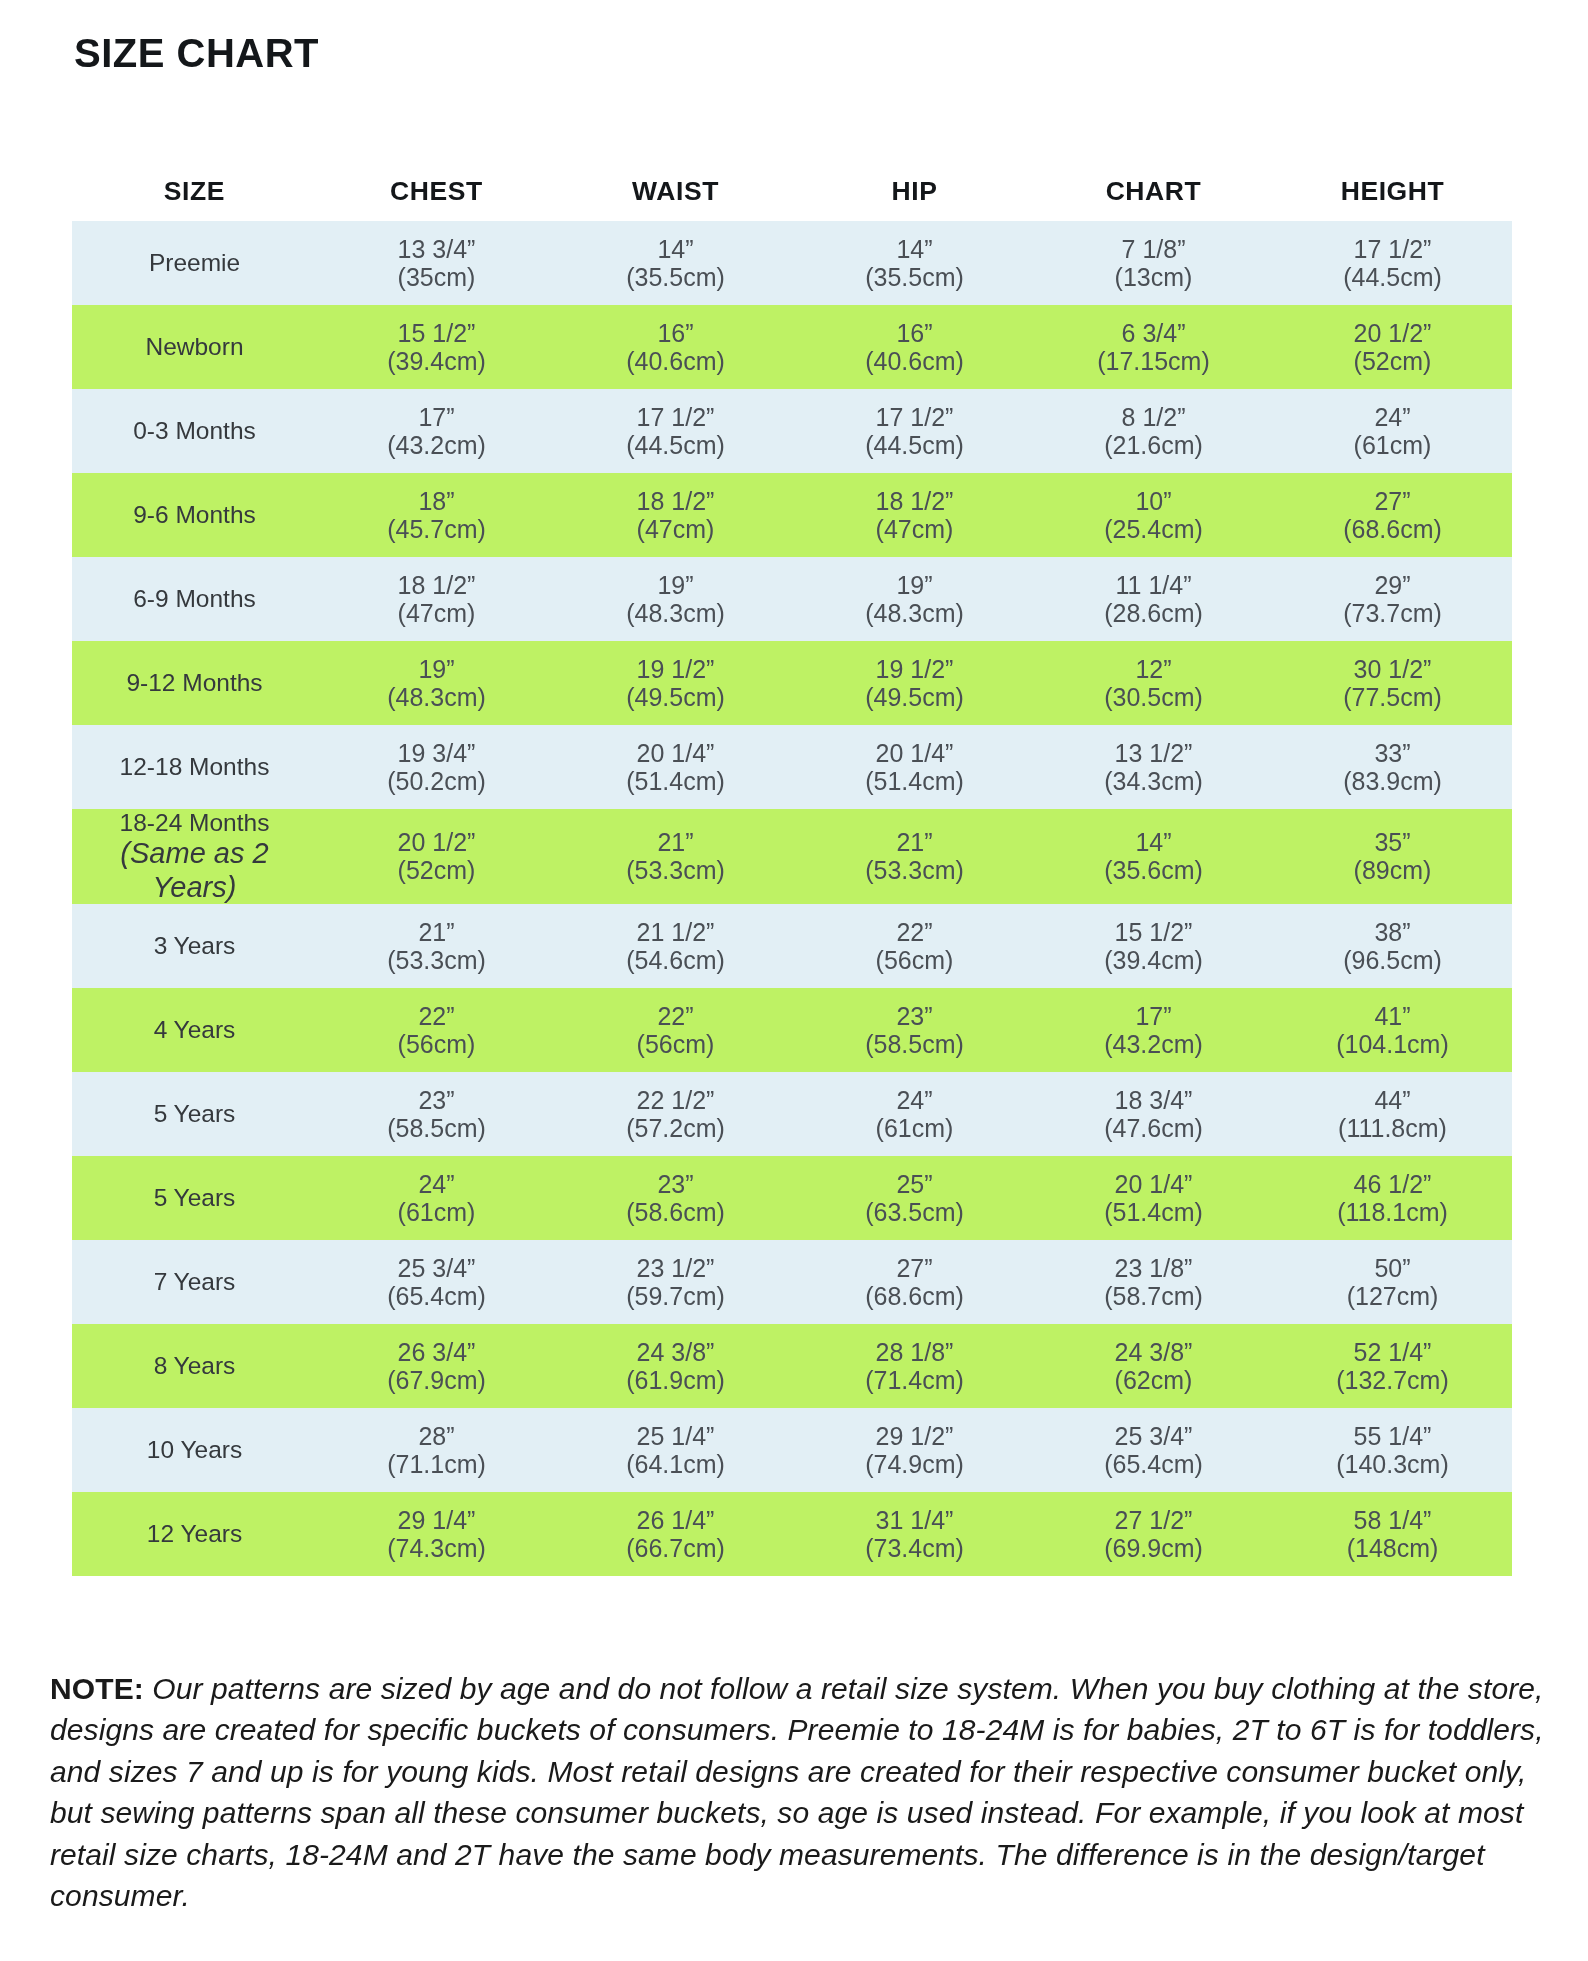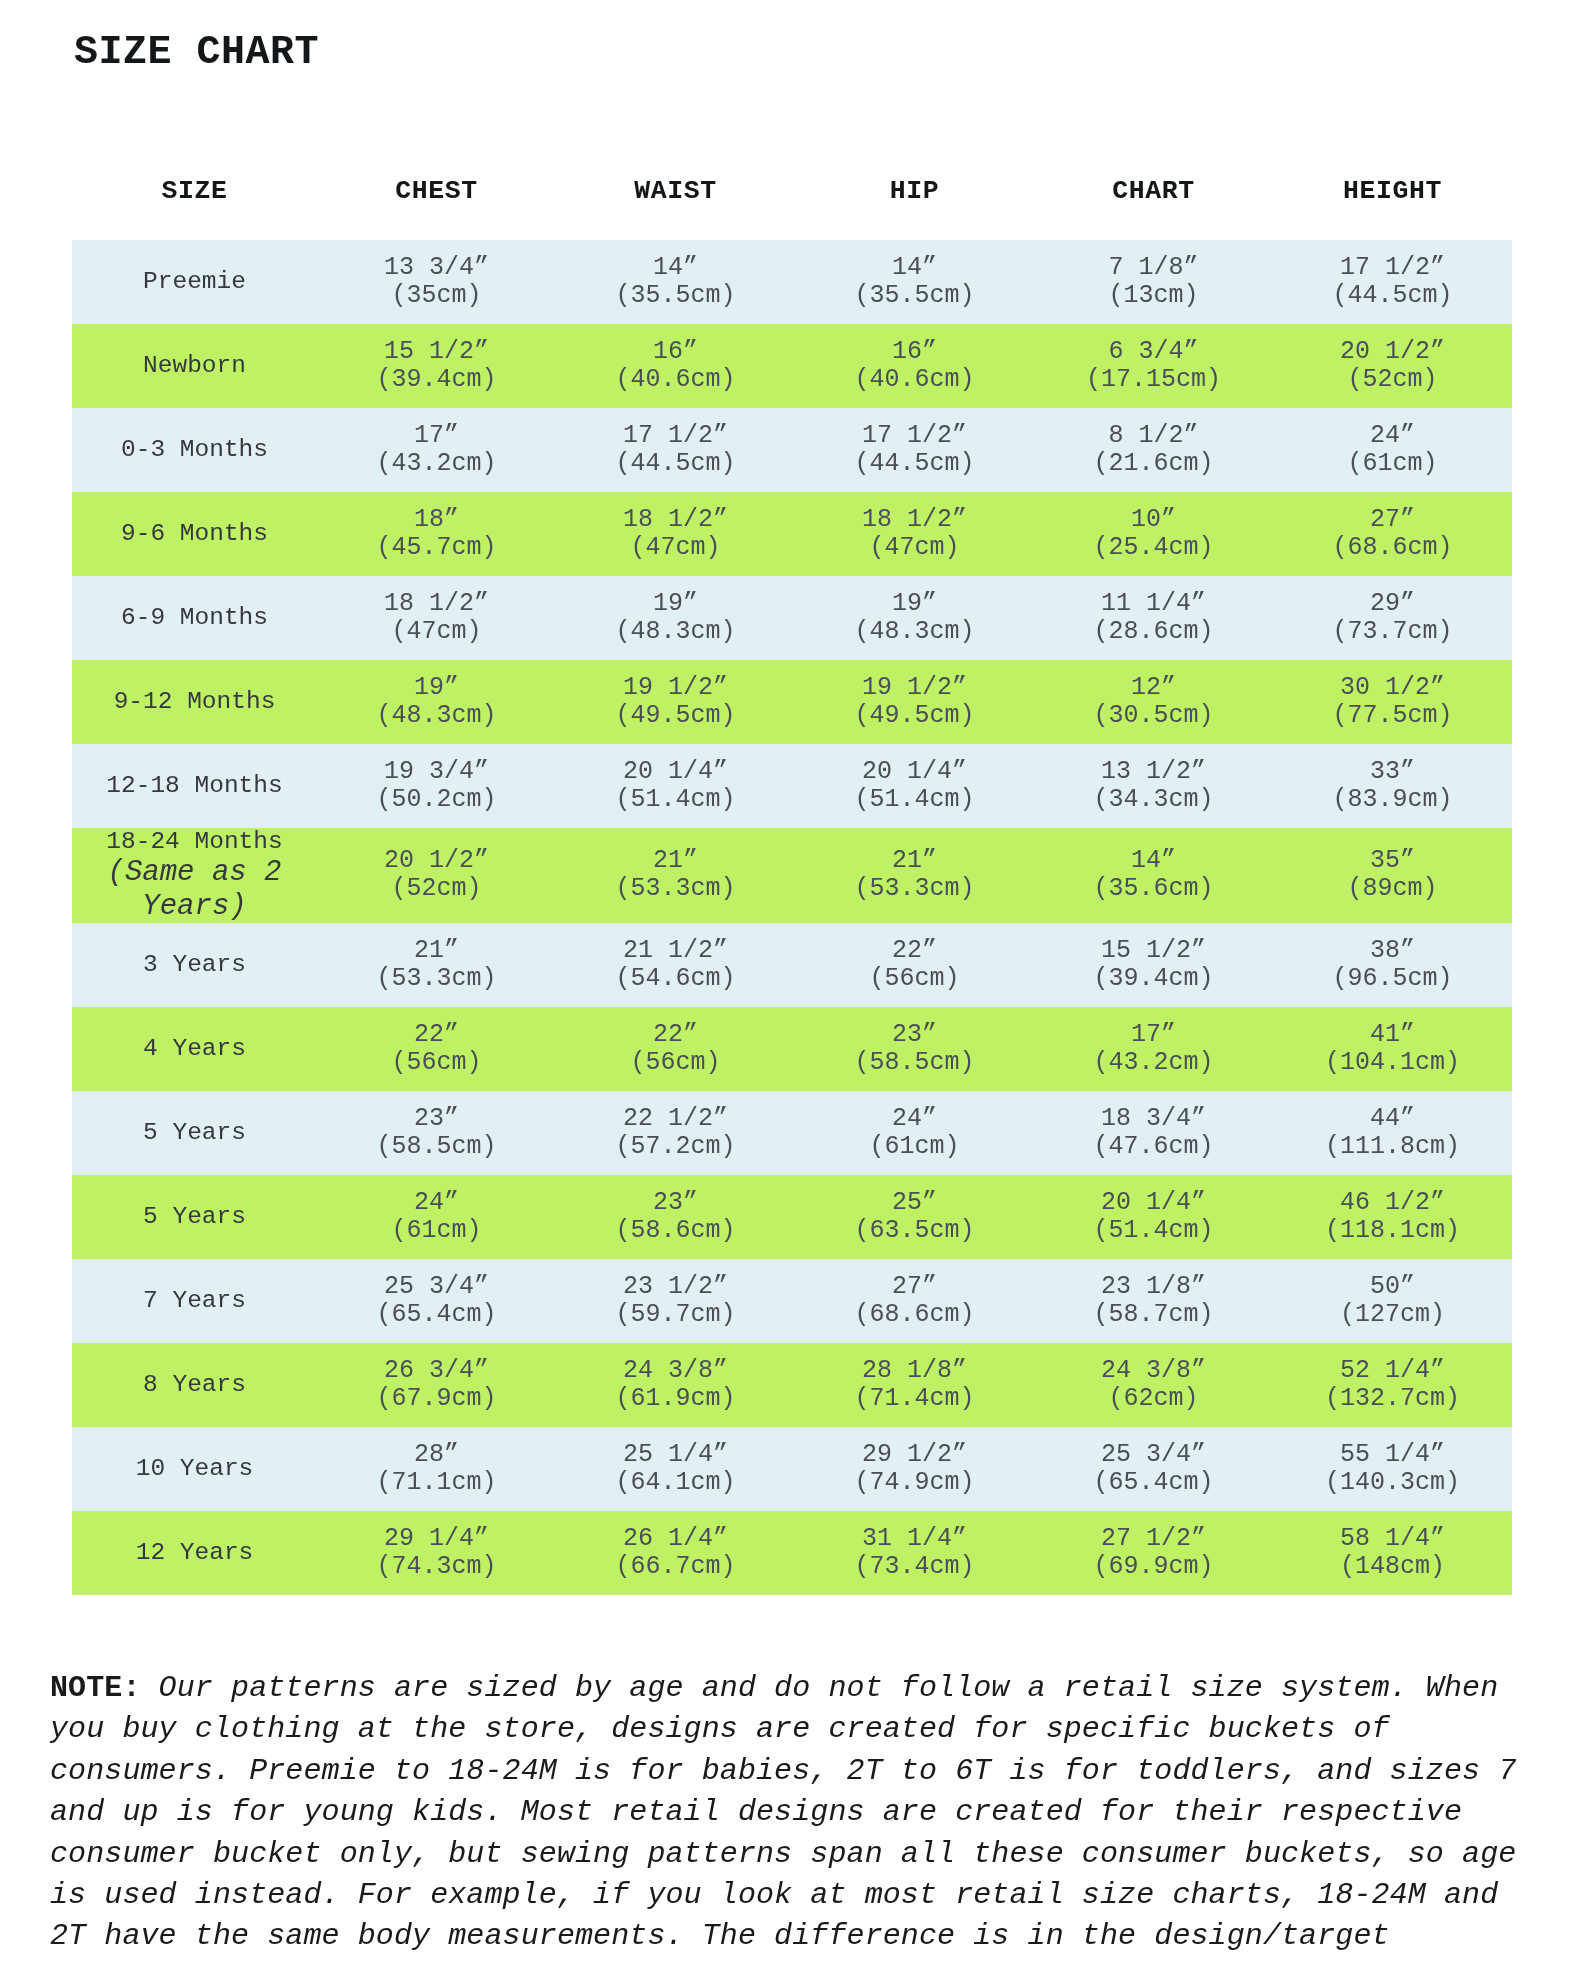--- a/index.html
+++ b/index.html
@@ -5,21 +5,21 @@
   * { box-sizing: border-box; }
   html, body { margin: 0; padding: 0; }
   body {
     width: 1588px;
     min-height: 1961px;
     background: #ffffff;
     font-family: "Liberation Sans", sans-serif;
     color: #1a1a1a;
     -webkit-font-smoothing: antialiased;
   }
-  .page { position: relative; width: 1588px; min-height: 1961px; padding: 0; font-family: Liberation Mono, monospace; }
+  .page { position: relative; width: 1588px; min-height: 1961px; padding: 0; }
 
   
   .title {
     position: absolute;
     left: 74px;
     top: 33px;
     font-size: 40px;
     font-weight: bold;
     letter-spacing: 0.5px;
     color: #14171a;
@@ -41,21 +41,21 @@
   }
   table.size-table col.c-size   { width: 245px; }
   table.size-table col.c-meas   { width: 239px; }
 
   thead th {
     font-size: 26.5px;
     font-weight: bold;
     letter-spacing: 0.6px;
     color: #14171a;
     text-align: center;
-    padding: 6px 0 34px 0;
+    padding: 6px 0 14px 0;
     background: #ffffff;
     vertical-align: bottom;
   }
 
   tbody tr.zebra { background: #e2eff5; }
   tbody tr { background: #bef264; }
 
   tbody td {
     text-align: center;
     vertical-align: middle;

